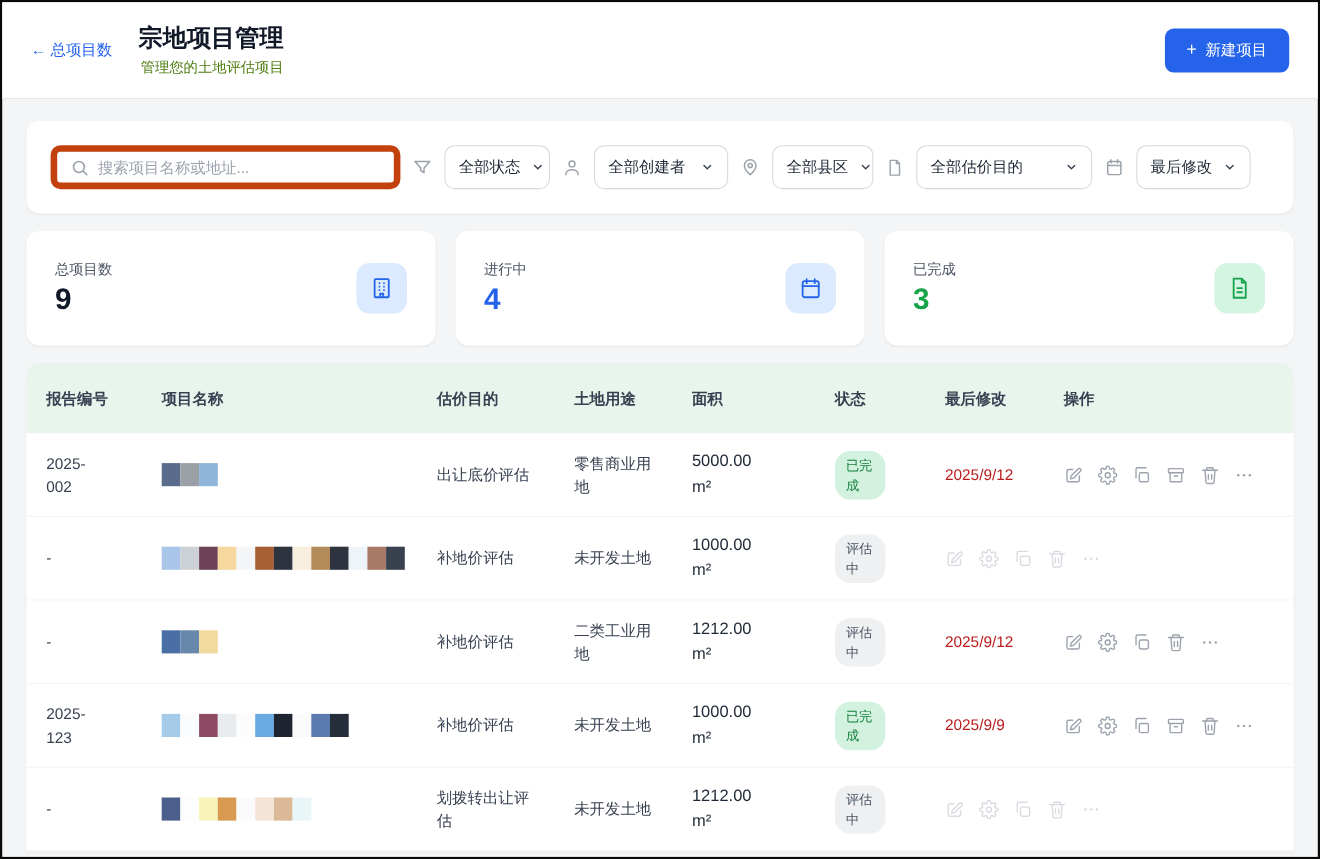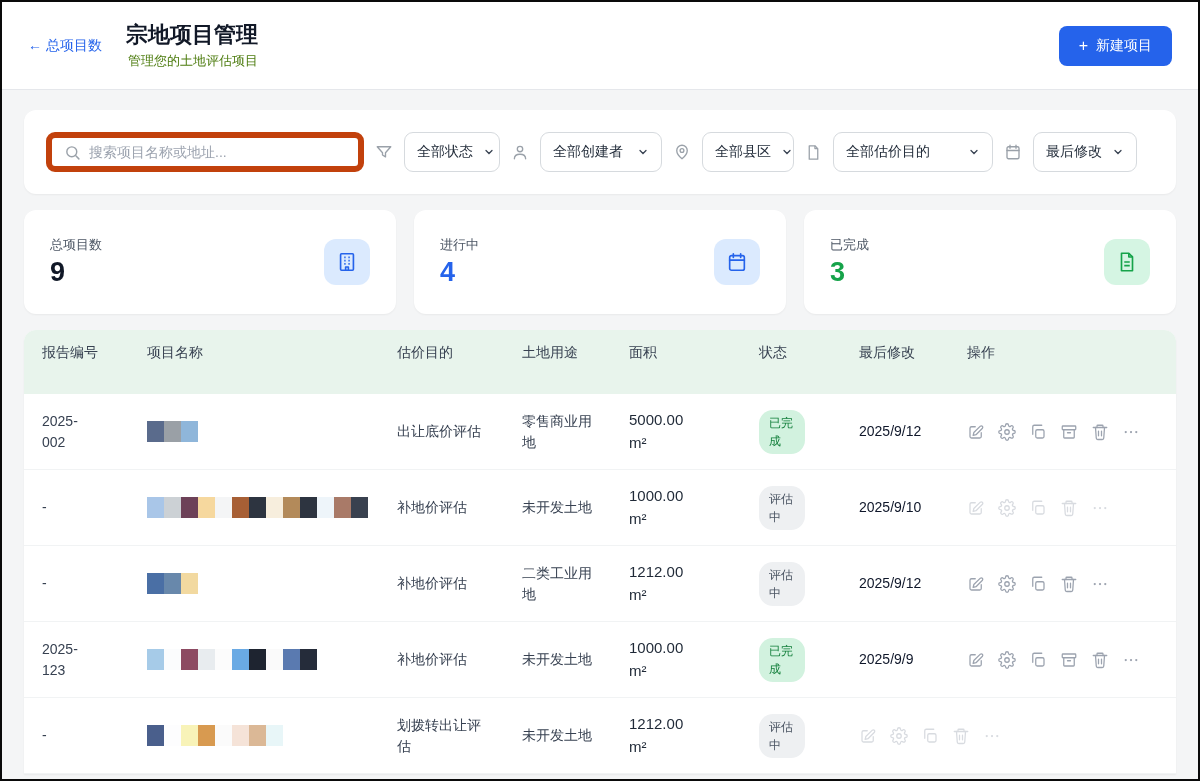--- a/index.html
+++ b/index.html
@@ -81,22 +81,22 @@
 
   
   .table-card { margin:16px 22px 0; border-radius:12px 12px 0 0; overflow:hidden; }
   .thead, .trow {
     display:grid;
     grid-template-columns:105px 250px 125px 107px 130px 100px 108px 1fr;
     padding-left:18px;
   }
   .thead { background:#e8f4ec; }
   .thead .hcell {
-    font-size:14px; color:#374151; font-weight:400; padding:12px 12px 12px 0;
-    display:flex; min-height:64px; line-height:1.45;
+    font-size:14px; color:#374151; font-weight:700; padding:12px 12px 12px 0;
+    display:flex; align-items:center; min-height:64px; line-height:1.45;
   }
   .thead .hcell span { display:block; }
   .h-report span { max-width:58px; }
   .trow { border-bottom:1px solid #f1f3f4; background:#fff; }
   .cell {
     padding:12px 12px 12px 0; min-height:75px; display:flex; align-items:center;
     font-size:14px; color:#374151; line-height:1.5;
   }
   .c-report span { max-width:58px; display:block; overflow-wrap:break-word; }
   .c-name { gap:0; }
@@ -104,21 +104,21 @@
   .blk { width:17px; height:21px; flex:0 0 auto; }
   .c-purpose span, .c-use span { display:block; max-width:92px; }
   .c-use span { max-width:78px; }
   .c-area { flex-direction:column; align-items:flex-start; justify-content:center; font-size:15px; color:#1f2937; }
   .pill {
     display:block; font-size:12px; line-height:1.5; padding:4px 10px; border-radius:14px;
     max-width:46px; text-align:left;
   }
   .pill.done    { background:#d2f2df; color:#15803d; }
   .pill.pending { background:#eef0f2; color:#4b5563; }
-  .c-date { color:#0f172a; }
+  .c-date { color:#b91c1c; }
   .c-actions { gap:13px; }
   .act {
     background:none; border:none; padding:0; cursor:pointer; color:#9ca3af;
     display:flex; align-items:center; justify-content:center;
   }
   .act.dis { color:#d8dbe0; cursor:default; }
 </style>
 </head>
 <body>
 
@@ -383,21 +383,20 @@
         <div class="cell c-use">
           <span>未开发土地</span>
         </div>
         <div class="cell c-area">
           <span>1000.00</span>
           <span>m²</span>
         </div>
         <div class="cell">
           <span class="pill pending">评估中</span>
         </div>
-        <div class="cell c-date">2025/9/10</div>
         <div class="cell c-actions">
           <button class="act dis">
             <svg width="18" height="18" viewBox="0 0 24 24" fill="none" stroke="currentColor" stroke-width="1.7" stroke-linecap="round" stroke-linejoin="round">
               <path d="M11 5H6a2 2 0 0 0-2 2v11a2 2 0 0 0 2 2h11a2 2 0 0 0 2-2v-5"></path>
               <path d="M17.8 4.2a2 2 0 0 1 2.8 2.8L12 15.6l-3.8.9.9-3.8 8.7-8.5z"></path>
             </svg>
           </button>
           <button class="act dis">
             <svg width="18" height="18" viewBox="0 0 24 24" fill="none" stroke="currentColor" stroke-width="1.7" stroke-linecap="round" stroke-linejoin="round">
               <circle cx="12" cy="12" r="3"></circle>

